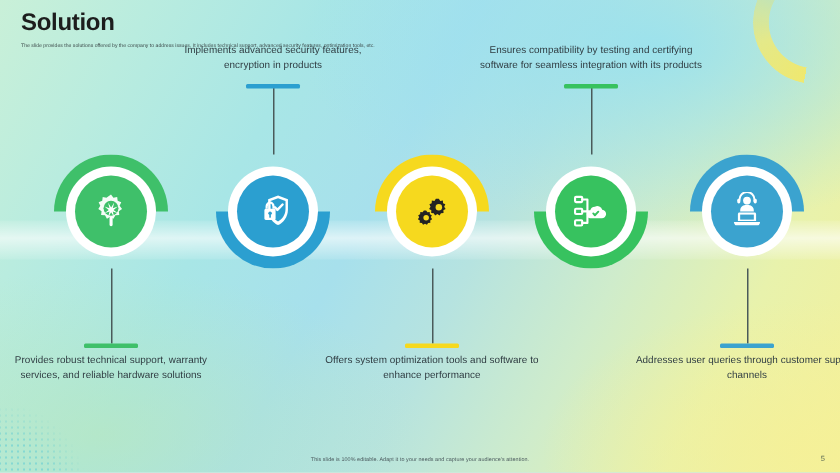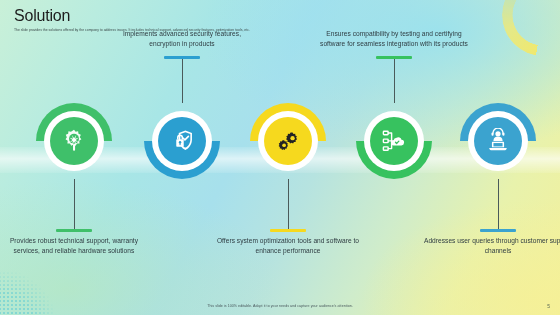--- a/index.html
+++ b/index.html
@@ -55,21 +55,21 @@
     background-image:radial-gradient(#45c3d6 0.9px, transparent 1px);
     background-size:4px 4px;
     opacity:.42;
     -webkit-mask:radial-gradient(circle at 10% 95%, #000 0%, #000 42%, transparent 72%);
     mask:radial-gradient(circle at 10% 95%, #000 0%, #000 42%, transparent 72%);
   }
 
   
   .hdr { position:absolute; left:14px; top:7px; }
   .title {
-    font-size:16px; font-weight:normal; color:#1d1d1d;
+    font-size:16px; font-weight:bold; color:#1d1d1d;
     letter-spacing:-.2px;
   }
   .subtitle {
     margin-top:3px;
     font-size:3.4px; line-height:1.35; color:#3c4a4a;
     max-width:360px; letter-spacing:.02px;
   }
 
   
   .nodes { position:absolute; left:0; top:0; width:560px; height:315px; }

